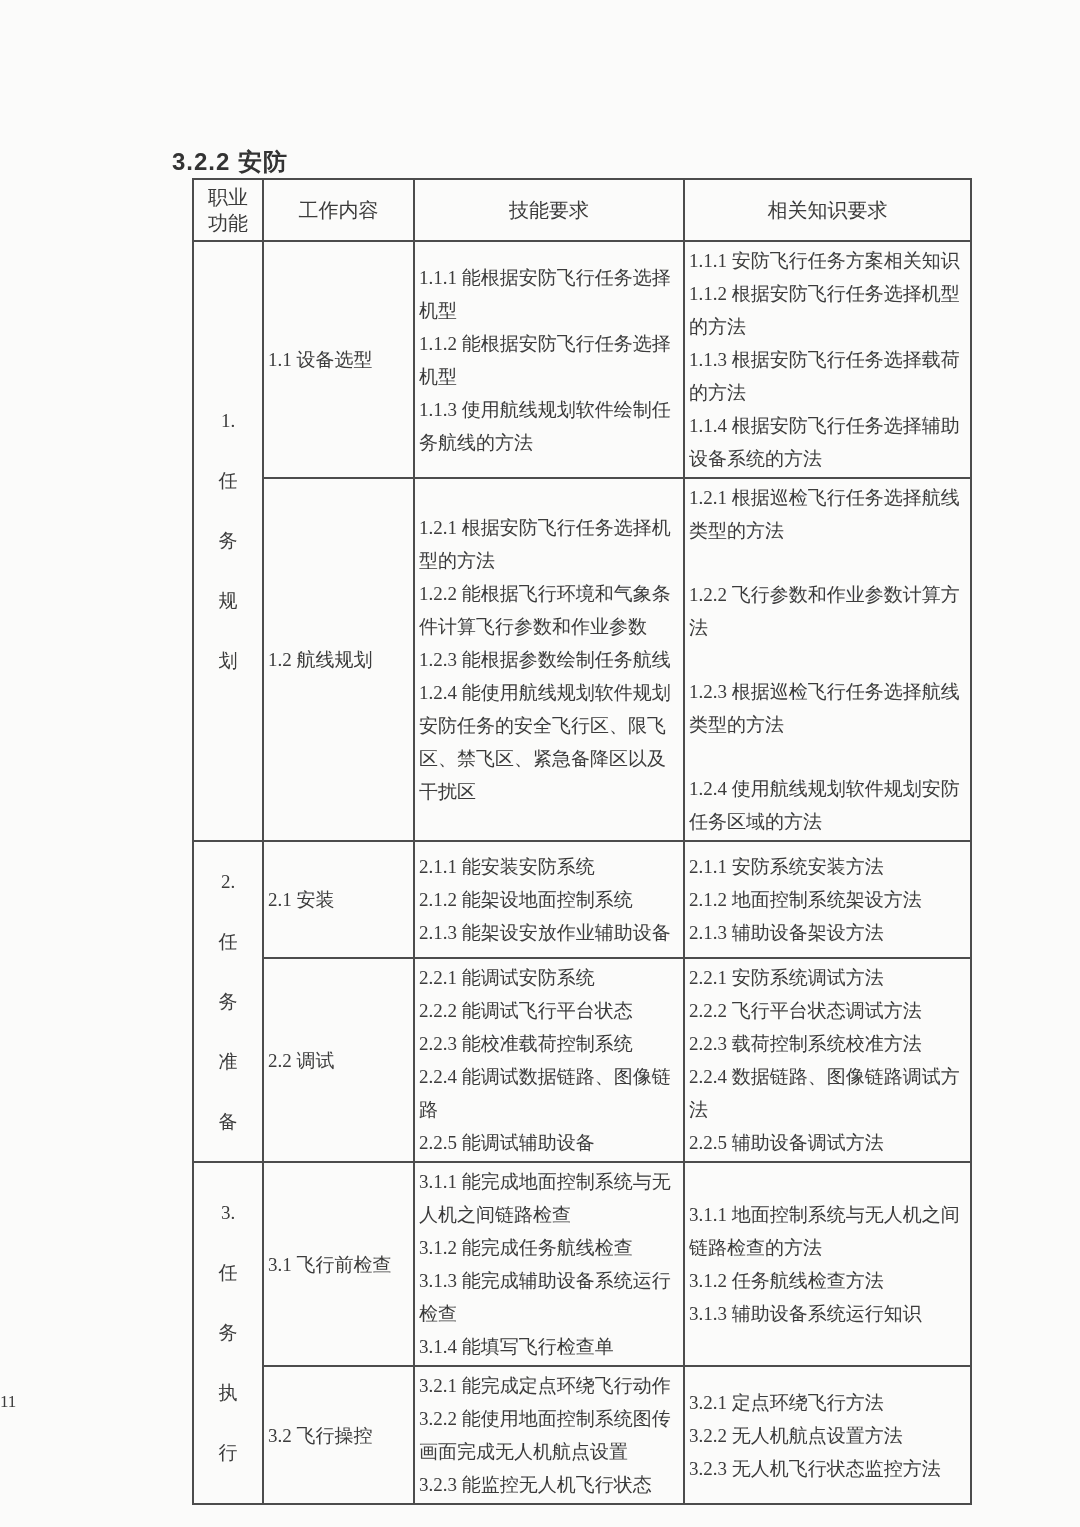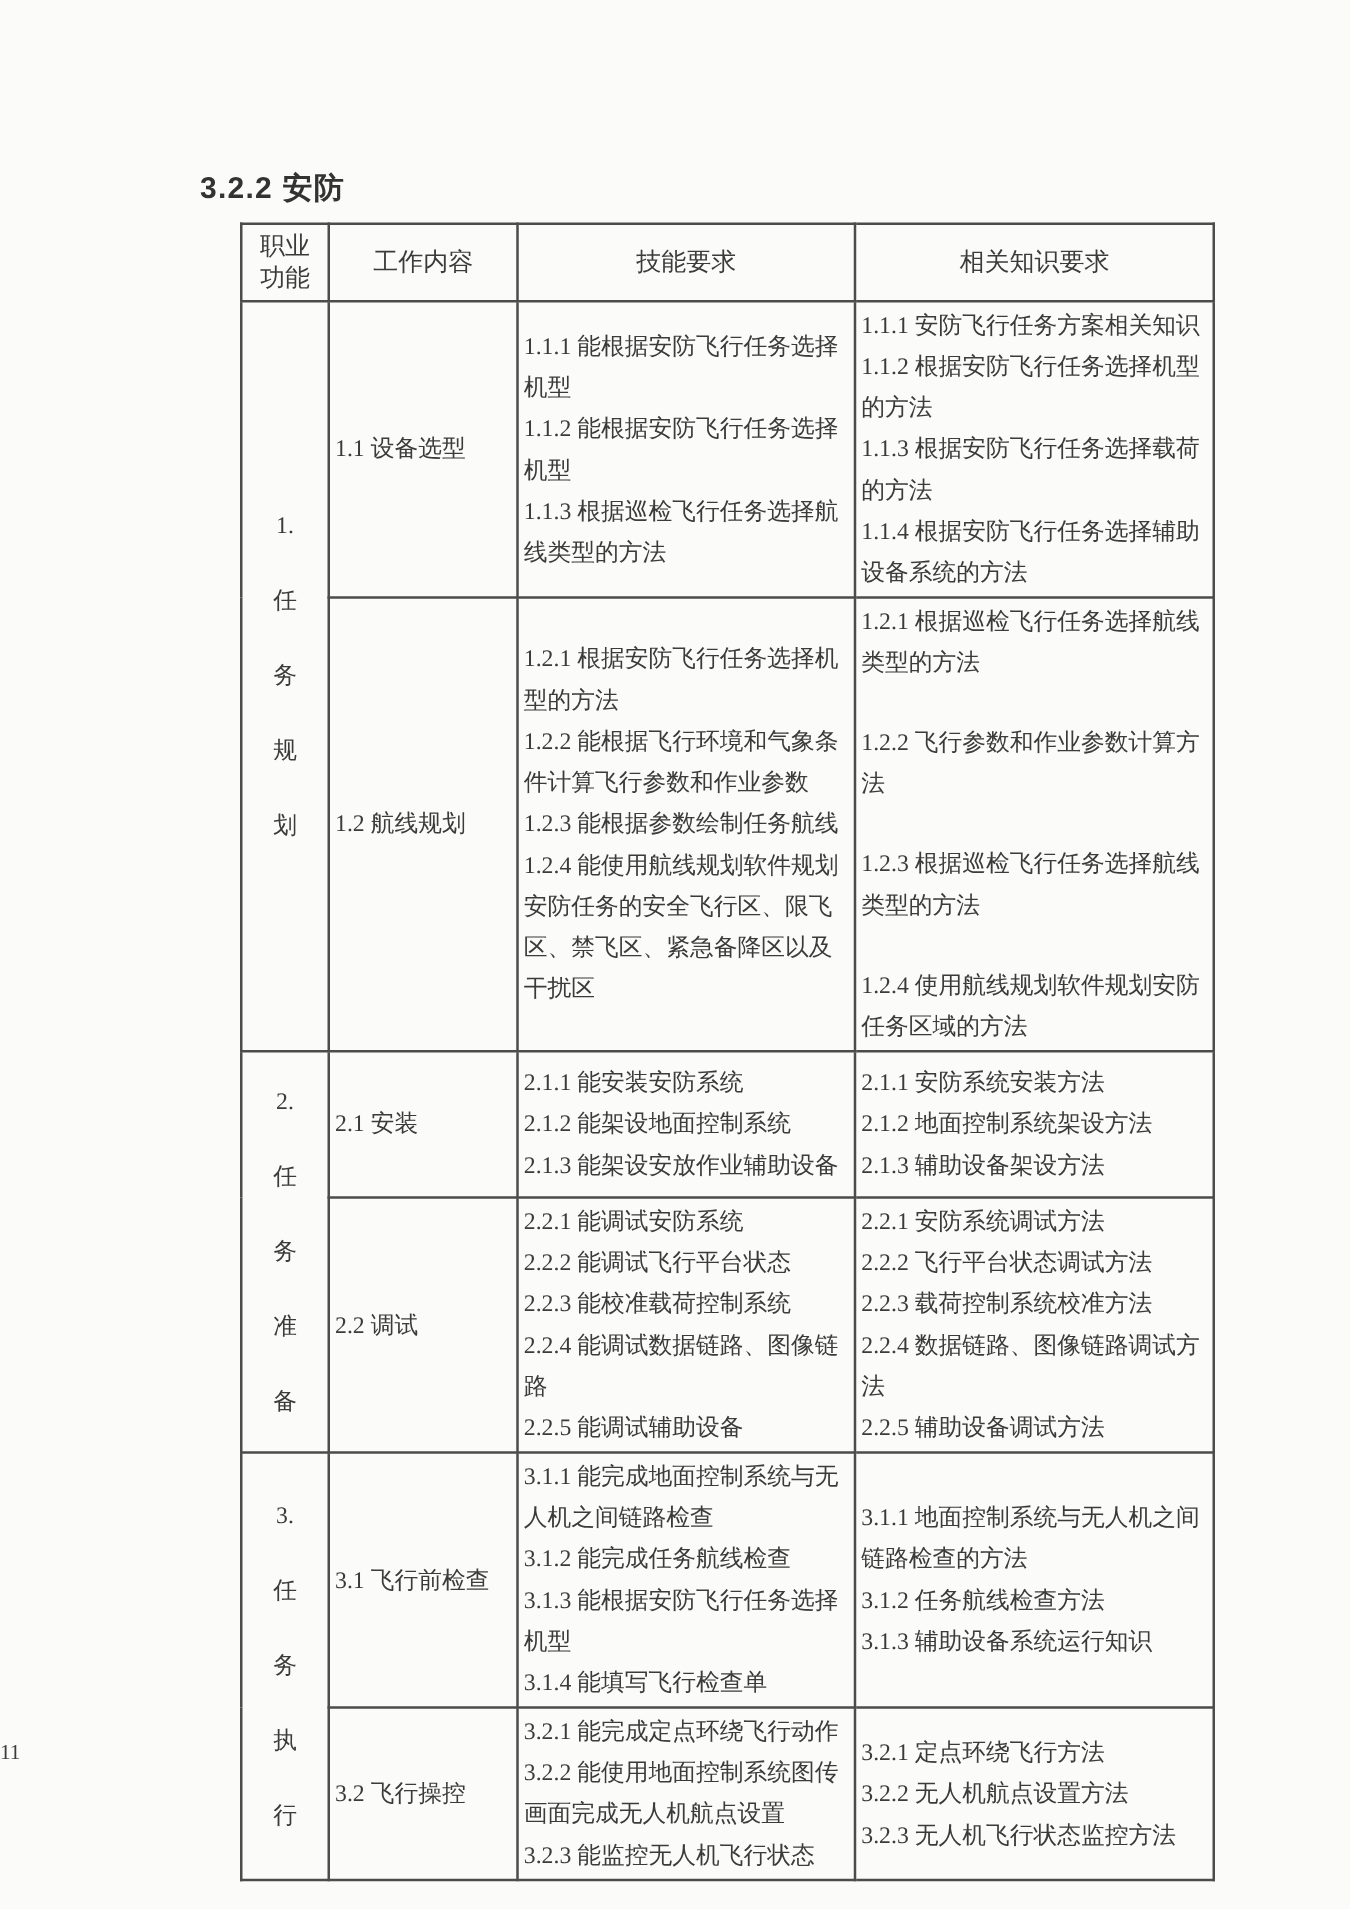--- a/index.html
+++ b/index.html
@@ -8,21 +8,21 @@
     background:#fbfbfa;
     font-family:"Liberation Serif","DejaVu Serif",serif;
     color:#3b3b3b;
     position:relative;
   }
   .page{position:relative;width:1080px;height:1527px;overflow:hidden;}
   .doc-title{
     position:absolute;left:160px;top:134px;
     font-family:"Liberation Sans","DejaVu Sans",sans-serif;
     font-size:24px;font-weight:700;color:#333;
-    letter-spacing:1px;margin:0;
+    letter-spacing:1px;margin:12px;
   }
   table.spec{
     position:absolute;left:152px;top:178px;
     border-collapse:collapse;table-layout:fixed;
     width:778px;
     margin-left:40px;
   }
   col.c1{width:70px;}
   col.c2{width:151px;}
   col.c3{width:270px;}
@@ -80,21 +80,21 @@
         <div class="func-line">1.</div>
         <div class="func-line">任</div>
         <div class="func-line">务</div>
         <div class="func-line">规</div>
         <div class="func-line">划</div>
       </td>
       <td class="work-cell">1.1 设备选型</td>
       <td class="list-cell">
         <div class="li">1.1.1 能根据安防飞行任务选择机型</div>
         <div class="li">1.1.2 能根据安防飞行任务选择机型</div>
-        <div class="li">1.1.3 根据巡检飞行任务选择航线类型的方法</div>
+        <div class="li">1.1.3 使用航线规划软件绘制任务航线的方法</div>
       </td>
       <td class="list-cell">
         <div class="li">1.1.1 安防飞行任务方案相关知识</div>
         <div class="li">1.1.2 根据安防飞行任务选择机型的方法</div>
         <div class="li">1.1.3 根据安防飞行任务选择载荷的方法</div>
         <div class="li">1.1.4 根据安防飞行任务选择辅助设备系统的方法</div>
       </td>
     </tr>
 
     <tr style="height:326px">
@@ -157,21 +157,21 @@
         <div class="func-line">3.</div>
         <div class="func-line">任</div>
         <div class="func-line">务</div>
         <div class="func-line">执</div>
         <div class="func-line">行</div>
       </td>
       <td class="work-cell">3.1 飞行前检查</td>
       <td class="list-cell">
         <div class="li">3.1.1 能完成地面控制系统与无人机之间链路检查</div>
         <div class="li">3.1.2 能完成任务航线检查</div>
-        <div class="li">3.1.3 能根据安防飞行任务选择机型</div>
+        <div class="li">3.1.3 能完成辅助设备系统运行检查</div>
         <div class="li">3.1.4 能填写飞行检查单</div>
       </td>
       <td class="list-cell">
         <div class="li">3.1.1 地面控制系统与无人机之间链路检查的方法</div>
         <div class="li">3.1.2 任务航线检查方法</div>
         <div class="li">3.1.3 辅助设备系统运行知识</div>
       </td>
     </tr>
 
     <tr style="height:133px">

